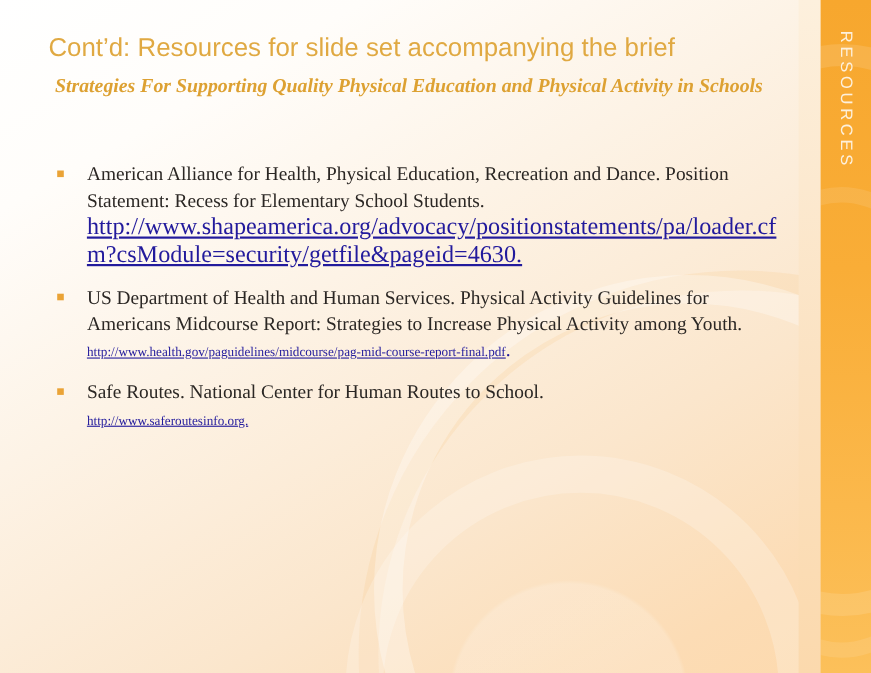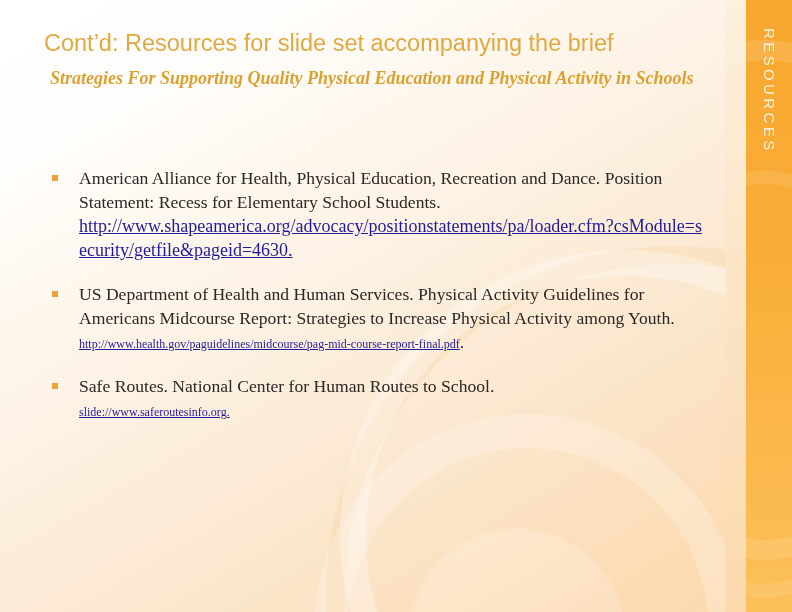--- a/index.html
+++ b/index.html
@@ -142,26 +142,26 @@
     line-height: 24px;
   }
   .bullet .marker {
     position: absolute;
     left: 6px;
     top: 9px;
     width: 6px;
     height: 6px;
     background: #eaa336;
   }
-  .bullet .txt { display: block; margin-top: 20px; }
+  .bullet .txt { display: block; }
   .bullet a.link {
     color: #221a9c;
     text-decoration: underline;
     word-break: break-all;
-    font-size: 18px;
+    font-size: 22px;
     line-height: 23px;
   }
   .bullet.small-link a.link {
     font-size: 12px;
     line-height: 20px;
   }
   .bullet .after-dot { color: #221a9c; }
 </style>
 </head>
 <body>
@@ -188,21 +188,21 @@
 
     <div class="bullet small-link">
       <span class="marker"></span>
       <span class="txt">US Department of Health and Human Services.  Physical Activity Guidelines for Americans Midcourse Report: Strategies to Increase Physical Activity among Youth.</span>
       <a class="link" href="#">http://www.health.gov/paguidelines/midcourse/pag-mid-course-report-final.pdf</a><span class="after-dot">.</span>
     </div>
 
     <div class="bullet small-link">
       <span class="marker"></span>
       <span class="txt">Safe Routes. National Center for Human Routes to School.</span>
-      <a class="link" href="#">slide://www.saferoutesinfo.org.</a>
+      <a class="link" href="#">http://www.saferoutesinfo.org.</a>
     </div>
 
 
   </div>
 
   <div id="sidebar-strip"></div>
   <div id="sidebar">
     <div class="side-arc"></div>
     <div class="side-arc2"></div>
     <div id="sidebar-label">RESOURCES</div>

